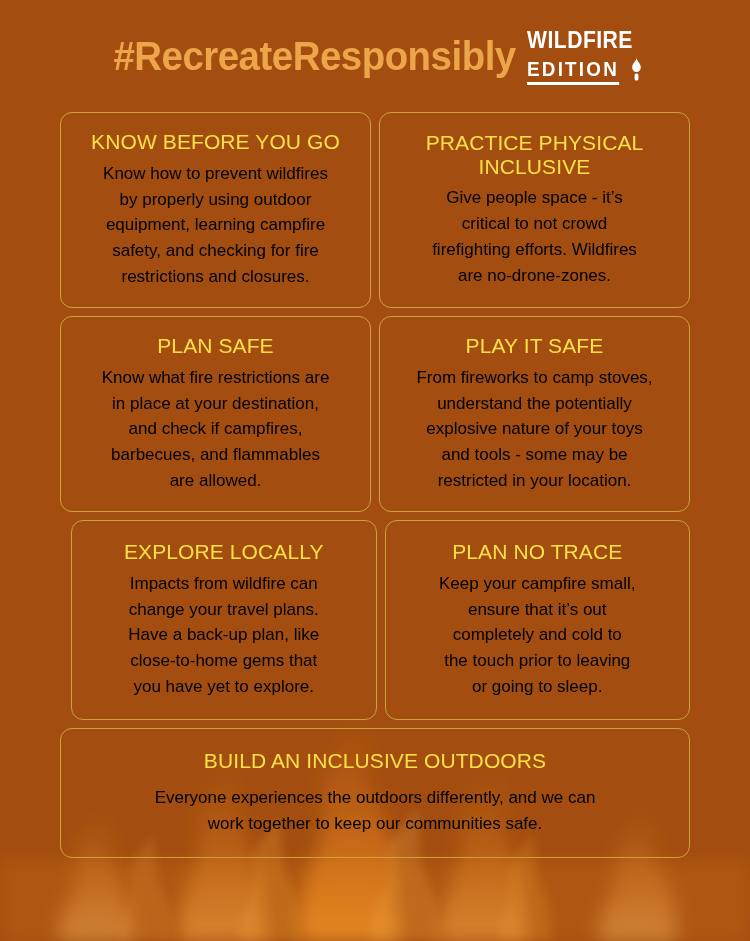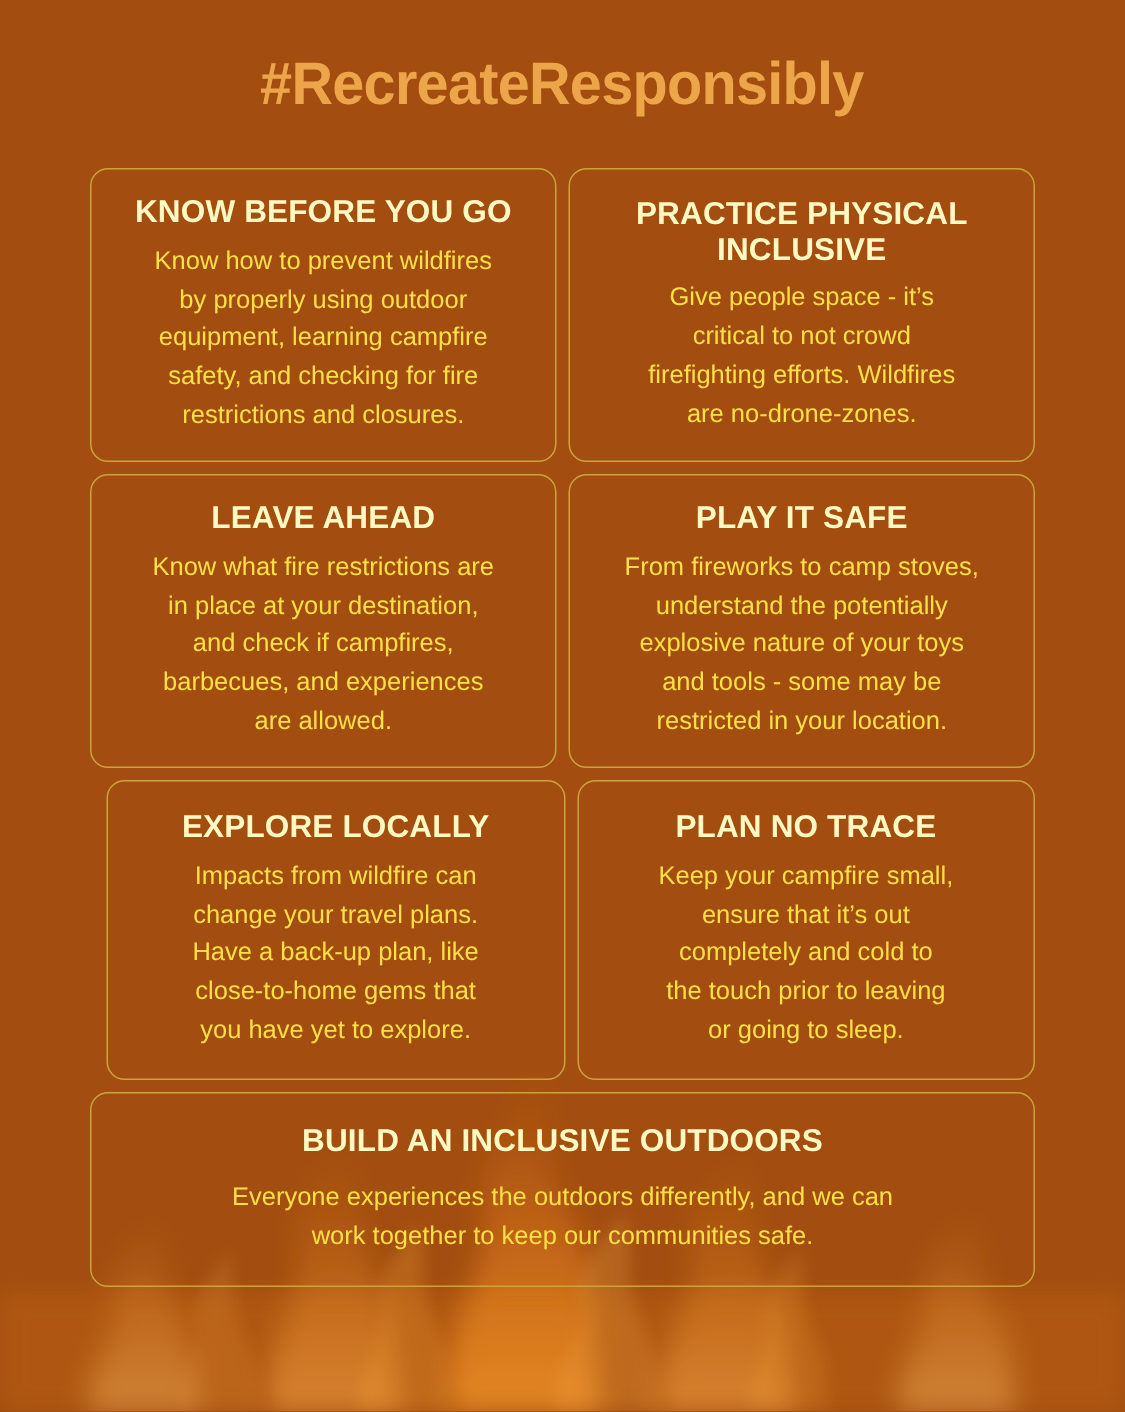--- a/index.html
+++ b/index.html
@@ -115,33 +115,33 @@
   }
   .card.half { width: 311px; }
   .card.full { width: 630px; }
 
   .r1 .card { height: 196px; }
   .r2 .card { height: 196px; }
   .r3 .card { height: 200px; }
   .r4 .card { height: 130px; }
 
   .card-title {
-    color: #fef9c3;
-    font-weight: bold;
+    color: #fde047;
+    font-weight: normal;
     font-size: 21px;
     line-height: 1.12;
     letter-spacing: 0.1px;
     margin: 0 0 7px 0;
   }
   .card.full .card-title {
     font-size: 21px;
     margin-bottom: 13px;
   }
   .card-body {
-    color: #fde047;
+    color: #000000;
     font-size: 17px;
     line-height: 1.52;
     margin: 0;
     white-space: pre-line;
   }
 </style>
 </head>
 <body>
 
 <div id="flame-layer">
@@ -184,20 +184,32 @@
     </g>
     <rect x="0" y="250" width="750" height="80" fill="#e8871e" opacity="0.18" filter="url(#soft2)"></rect>
   </svg>
 </div>
 
 <div id="page">
 
   <div class="header">
     <div class="hashtag-title">#RecreateResponsibly</div>
 
+    <div class="logo-block">
+      <div class="logo-line1">WILDFIRE</div>
+      <div class="logo-row2">
+        <div class="logo-line2">EDITION</div>
+        <span class="flame-icon">
+          <svg width="17" height="24" viewBox="0 0 17 24" xmlns="http://www.w3.org/2000/svg">
+            <path d="M8.5 0.5 C8.5 4 4.2 6.2 4.2 10.4 C4.2 13.1 6.1 15 8.5 15 C10.9 15 12.8 13.1 12.8 10.4 C12.8 6.2 8.5 4 8.5 0.5 Z" fill="#ffffff"></path>
+            <rect x="6.6" y="16.4" width="3.8" height="7.2" rx="1.6" fill="#ffffff"></rect>
+          </svg>
+        </span>
+      </div>
+    </div>
   </div>
 
   <div class="grid">
 
     <div class="row r1" style="margin-bottom:8px;">
       <div class="card half">
         <div class="card-title">KNOW BEFORE YOU GO</div>
         <div class="card-body">Know how to prevent wildfires
 by properly using outdoor
 equipment, learning campfire
@@ -208,25 +220,25 @@
         <div class="card-title">PRACTICE PHYSICAL INCLUSIVE</div>
         <div class="card-body">Give people space - it’s
 critical to not crowd
 firefighting efforts. Wildfires
 are no-drone-zones.</div>
       </div>
     </div>
 
     <div class="row r2" style="margin-bottom:8px;">
       <div class="card half">
-        <div class="card-title">LEAVE AHEAD</div>
+        <div class="card-title">PLAN SAFE</div>
         <div class="card-body">Know what fire restrictions are
 in place at your destination,
 and check if campfires,
-barbecues, and experiences
+barbecues, and flammables
 are allowed.</div>
       </div>
       <div class="card half">
         <div class="card-title">PLAY IT SAFE</div>
         <div class="card-body">From fireworks to camp stoves,
 understand the potentially
 explosive nature of your toys
 and tools - some may be
 restricted in your location.</div>
       </div>

